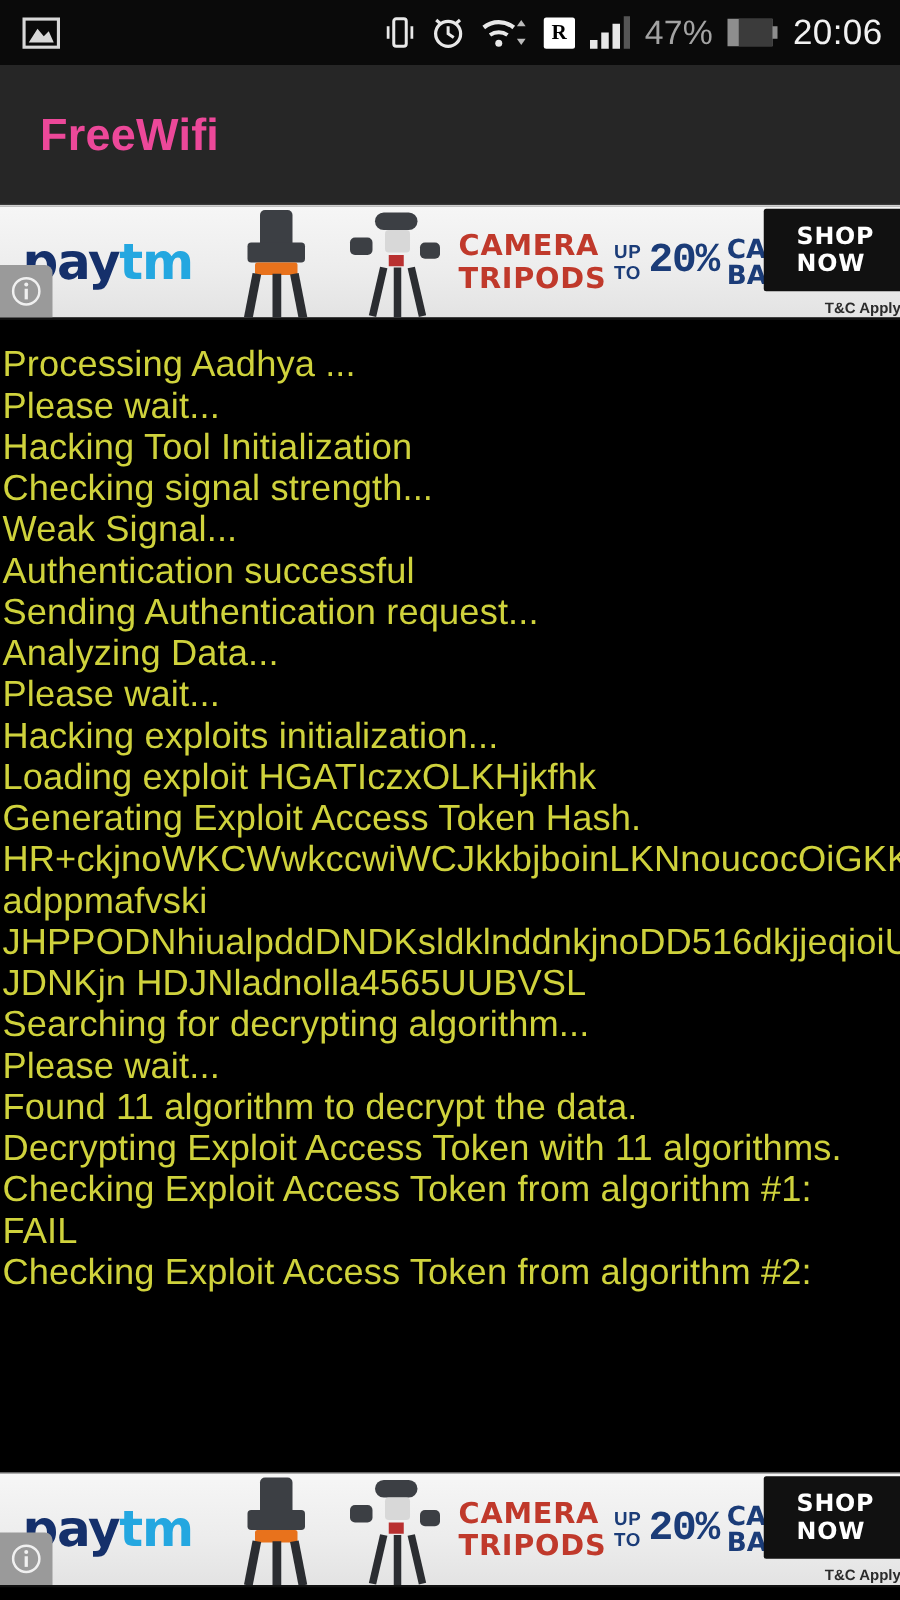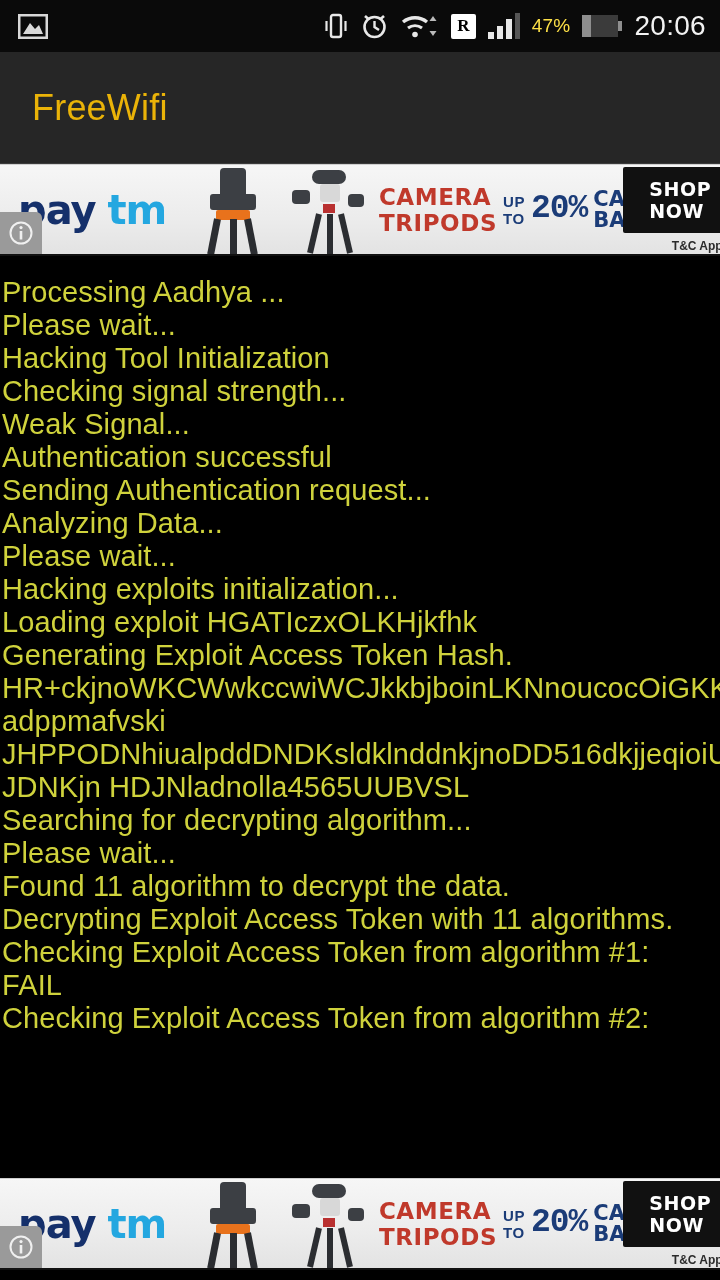--- a/index.html
+++ b/index.html
@@ -13,49 +13,49 @@
 
   
   .statusbar{
     position:relative; height:52px; width:100%;
     background:#0a0a0a; display:flex; align-items:center;
     padding:0 14px 0 18px;
   }
   .sb-left{ display:flex; align-items:center; gap:10px; }
   .sb-right{ margin-left:auto; display:flex; align-items:center; gap:11px; }
   .sb-icon{ display:flex; align-items:center; justify-content:center; }
-  .sb-text{ color:#fde047; font-size:19px; letter-spacing:0.2px; }
+  .sb-text{ color:#a3a3a3; font-size:27px; letter-spacing:0.2px; }
   .sb-clock{ color:#f2f2f2; font-size:28px; letter-spacing:0.3px; }
   .roam-badge{
     background:#ffffff; color:#000; font-size:17px; font-weight:bold;
     width:25px; height:25px; display:flex; align-items:center; justify-content:center;
     border-radius:2px; font-family:"Liberation Serif", serif;
   }
 
   
   .actionbar{
     height:112px; width:100%; background:#262626;
     display:flex; align-items:center; padding-left:32px;
     border-bottom:1px solid #3a3a3a;
   }
-  .app-title{ color:#eab308; font-size:36px; font-weight:400; letter-spacing:0.2px; }
+  .app-title{ color:#ec4899; font-size:36px; font-weight:700; letter-spacing:0.2px; }
 
   
   .ad-banner{
     position:relative; width:100%; height:92px;
     background:linear-gradient(180deg,#f6f6f6 0%,#ececec 60%,#e3e3e3 100%);
     display:flex; align-items:center; overflow:hidden;
     border-top:1px solid #cfcfcf; border-bottom:2px solid #111;
   }
   .ad-paytm{
     margin-left:18px; font-size:40px; font-weight:bold; letter-spacing:-1px;
     font-family:"DejaVu Sans", sans-serif;
   }
   .ad-pay{ color:#15306b; }
-  .ad-tm{ color:#24a7e0;margin-left:12px; }
+  .ad-tm{ color:#24a7e0; }
   .ad-tripods-art{
     position:relative; width:215px; height:92px; margin-left:26px; flex:none;
   }
   .tri{ position:absolute; }
   .tri-head{ background:#3c3f44; border-radius:4px; }
   .tri-leg{ background:#2b2d31; transform-origin:top center; }
   .tri-orange{ background:#e8721c; }
   .tri-red{ background:#b93030; }
   .tri-white{ background:#d8d8d8; }
   .ad-copy{

